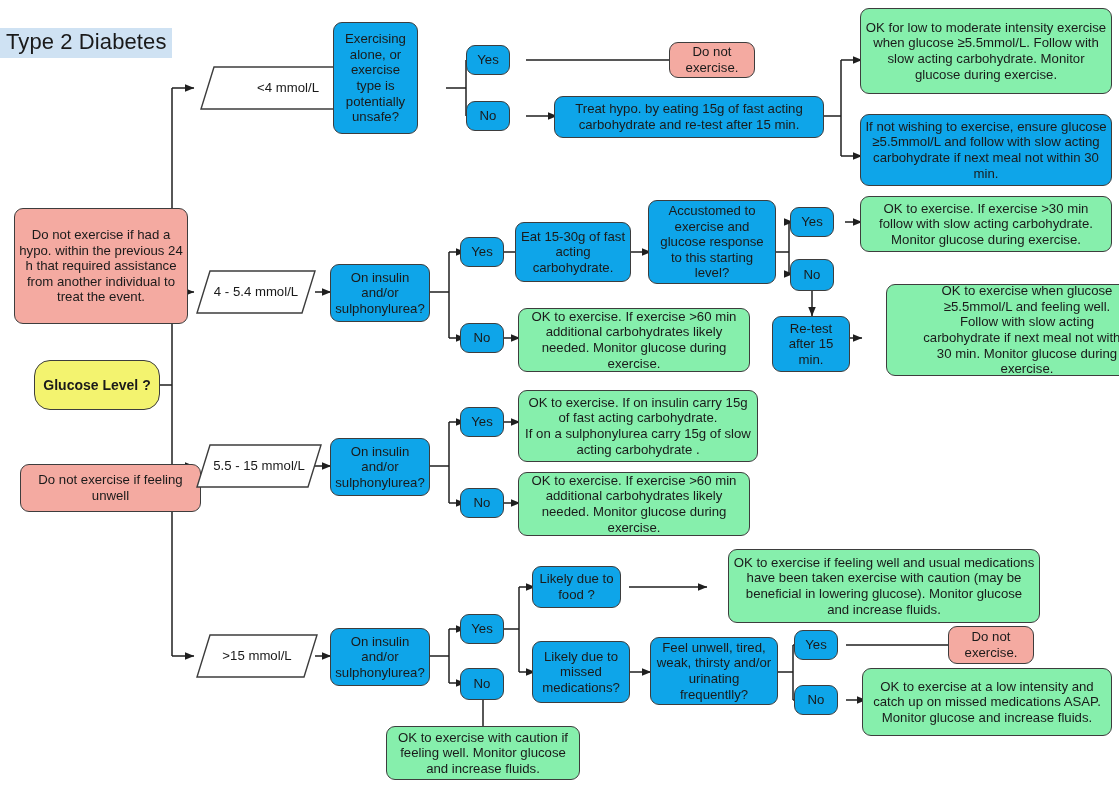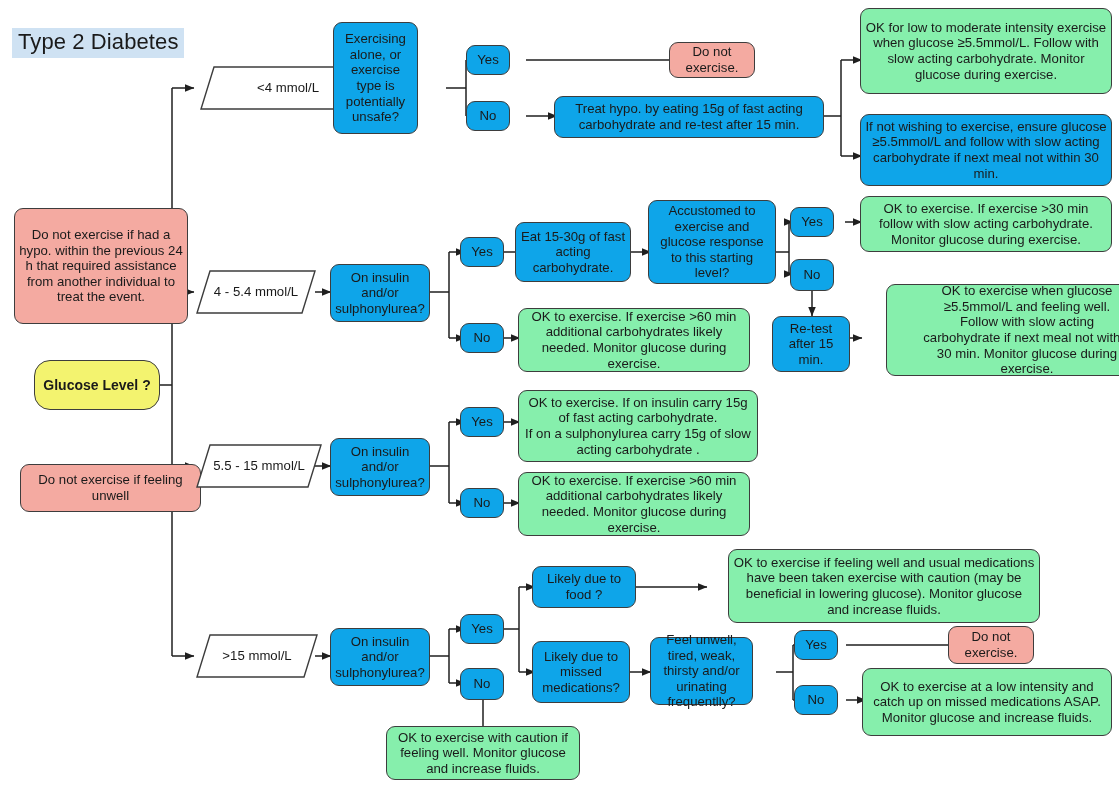--- a/index.html
+++ b/index.html
@@ -131,21 +131,21 @@
       <path d="M629,672 L651,672" marker-end="url(#ah)"></path>
       <path d="M776,672 L793,672"></path>
       <path d="M793,645 L793,700"></path>
       <path d="M793,645 L809,645" marker-end="url(#ah)"></path>
       <path d="M793,700 L809,700" marker-end="url(#ah)"></path>
       <path d="M846,645 L962,645" marker-end="url(#ah)"></path>
       <path d="M846,700 L866,700" marker-end="url(#ah)"></path>
     </g>
   </svg>
 
-  <div class="title" style="left:12px; top:28px;">Type 2 Diabetes</div>
+  <div class="title" style="left:0; top:28px;">Type 2 Diabetes</div>
 
   <div class="node red fs13" style="left:14px; top:208px; width:174px; height:116px;">
     <span>Do not exercise if had a hypo. within the previous 24 h that required assistance from another individual to treat the event.</span>
   </div>
 
   <div class="node yellow fs14" style="left:34px; top:360px; width:126px; height:50px;">
     <span>Glucose Level ?</span>
   </div>
 
   <div class="node red fs13" style="left:20px; top:444px; width:181px; height:48px;margin-top:20px;">
@@ -282,33 +282,33 @@
   </div>
 
   <div class="node rrect fs13" style="left:460px; top:668px; width:44px; height:32px;">
     <span>No</span>
   </div>
 
   <div class="node green fs13" style="left:386px; top:726px; width:194px; height:54px;">
     <span>OK to exercise with caution if feeling well. Monitor glucose and increase fluids.</span>
   </div>
 
-  <div class="node rrect fs13" style="left:532px; top:566px; width:104px; height:42px;justify-content:center;">
+  <div class="node rrect fs13" style="left:532px; top:566px; width:89px; height:42px;justify-content:center;">
     <span>Likely due to food ?</span>
   </div>
 
   <div class="node green fs13" style="left:728px; top:549px; width:312px; height:74px;">
     <span>OK to exercise if feeling well and usual medications have been taken exercise with caution (may be beneficial in lowering glucose). Monitor glucose and increase fluids.</span>
   </div>
 
   <div class="node rrect fs13" style="left:532px; top:641px; width:98px; height:62px;">
     <span>Likely due to missed medications?</span>
   </div>
 
-  <div class="node rrect fs13" style="left:650px; top:637px; width:103px; height:68px;">
+  <div class="node rrect fs13" style="left:650px; top:637px; width:128px; height:68px;">
     <span>Feel unwell, tired, weak, thirsty and/or urinating frequentlly?</span>
   </div>
 
   <div class="node rrect fs13" style="left:794px; top:630px; width:44px; height:30px;">
     <span>Yes</span>
   </div>
 
   <div class="node rrect fs13" style="left:794px; top:685px; width:44px; height:30px;">
     <span>No</span>
   </div>

